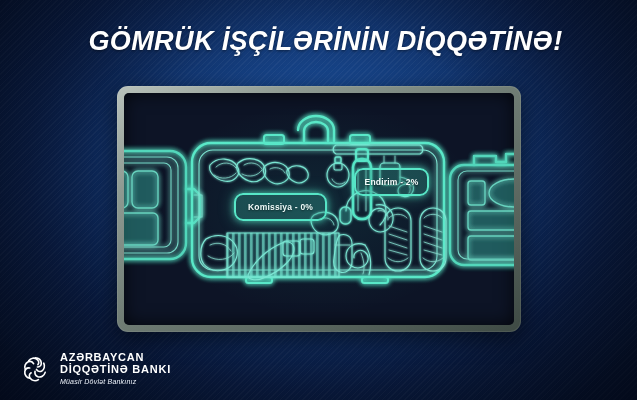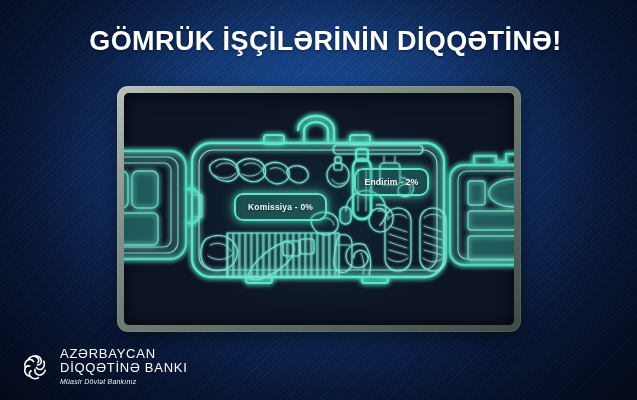--- a/index.html
+++ b/index.html
@@ -40,20 +40,21 @@
   .title {
     position:absolute;
     top:26px; left:14px; right:0;
     text-align:center;
     color:#ffffff;
     font-size:27px;
     font-weight:bold;
     letter-spacing:.4px;
     text-shadow:0 1px 3px rgba(0,0,0,.45);
     white-space:nowrap;
+    font-style:italic;
   }
 
   
   .monitor {
     position:absolute;
     left:117px; top:86px;
     width:404px; height:246px;
     border-radius:11px;
     background:linear-gradient(150deg,#b9c2bb 0%,#8e9a92 22%,#6d7a72 52%,#55615a 78%,#3e4a44 100%);
     padding:7px;
@@ -101,21 +102,21 @@
 
   
   .logo {
     position:absolute;
     left:20px; bottom:14px;
     display:flex; align-items:center; gap:9px;
   }
   .logo-mark { width:31px; height:31px; flex:none; }
   .logo-text { color:#ffffff; line-height:1.12; }
   .logo-l1, .logo-l2 {
-    font-size:13px; font-weight:normal; letter-spacing:.75px;
+    font-size:11px; font-weight:bold; letter-spacing:.75px;
   }
   .logo-tag {
     font-size:7px; font-style:italic; letter-spacing:.2px;
     margin-top:2.5px; color:#eef3fb;
   }
 </style>
 </head>
 <body>
 
 <div id="banner">

